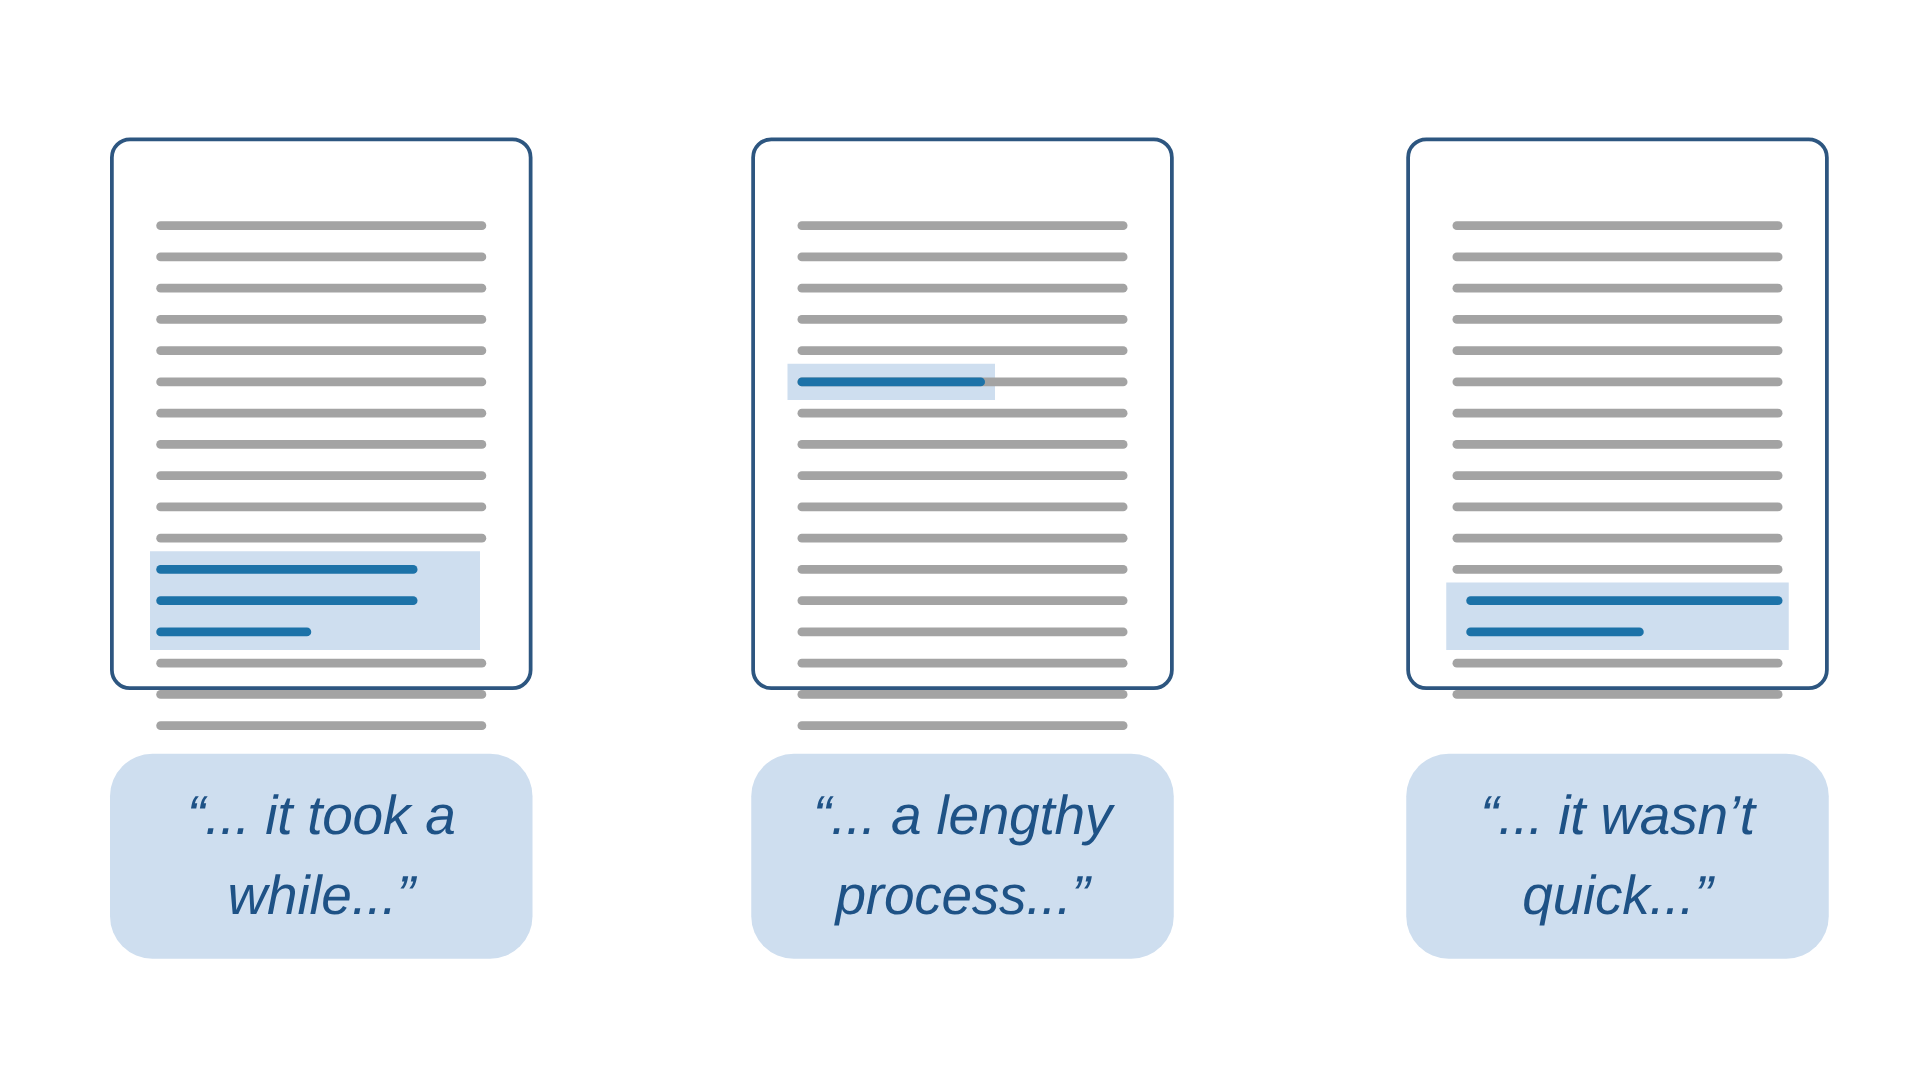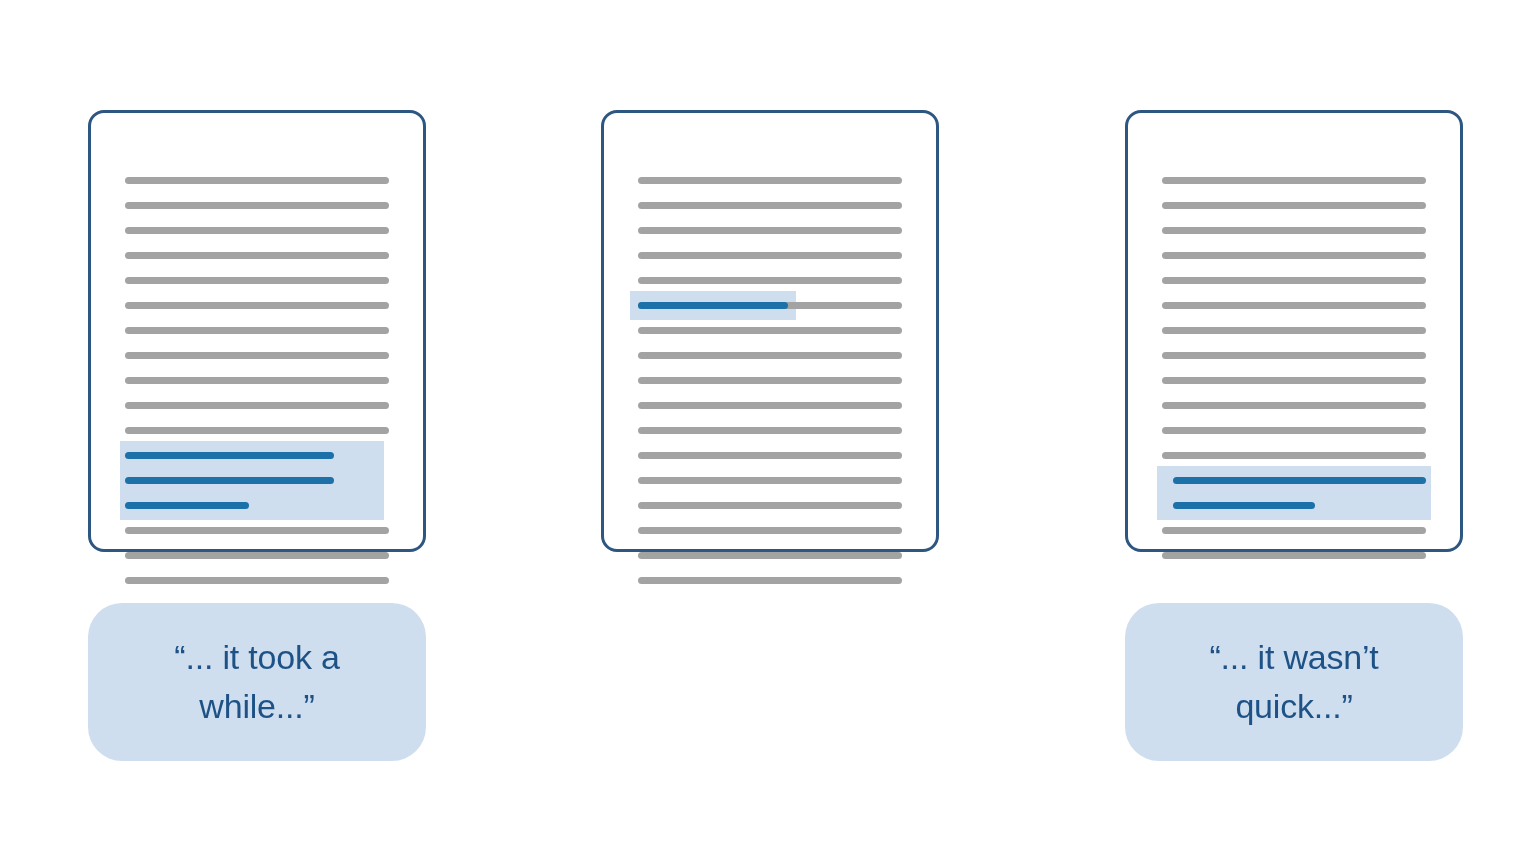--- a/index.html
+++ b/index.html
@@ -79,21 +79,22 @@
     background: #cedeef;
     border-radius: 34px;
     display: flex;
     align-items: center;
     justify-content: center;
     padding: 18px 26px;
   }
 
   .quote-text {
     font-family: "Liberation Sans", "DejaVu Sans", sans-serif;
-    font-size: 34px;
+    font-style: italic;
+    font-size: 44px;
     line-height: 1.45;
     color: #1e5286;
     text-align: center;
     letter-spacing: -0.2px;
     max-width: 250px;
   }
 </style>
 </head>
 <body>
 
@@ -212,20 +213,23 @@
             <div class="bar gray" style="left: 0%; width: 100%;"></div>
           </div>
           <div class="line-row">
             <div class="bar gray" style="left: 0%; width: 100%;"></div>
           </div>
           <div class="line-row">
             <div class="bar gray" style="left: 0%; width: 100%;"></div>
           </div>
         </div>
     </div>
+    <div class="quote-bubble">
+      <div class="quote-text">“... a lengthy process...”</div>
+    </div>
   </div>
 
   <div class="column col-2">
     <div class="doc-card">
       <div class="doc-lines">
           <div class="highlight-band" style="top: 297px; height: 54px; left: -2%; width: 104%;"></div>
           <div class="line-row">
             <div class="bar gray" style="left: 0%; width: 100%;"></div>
           </div>
           <div class="line-row">

